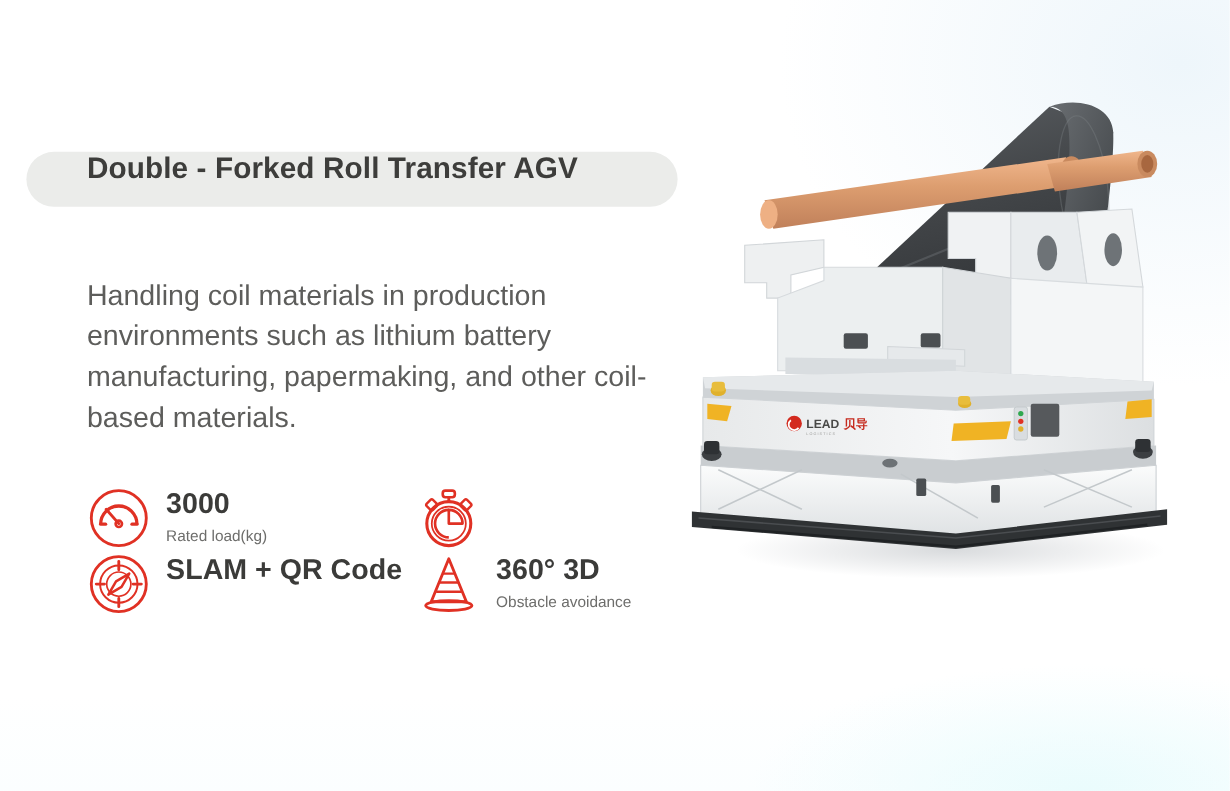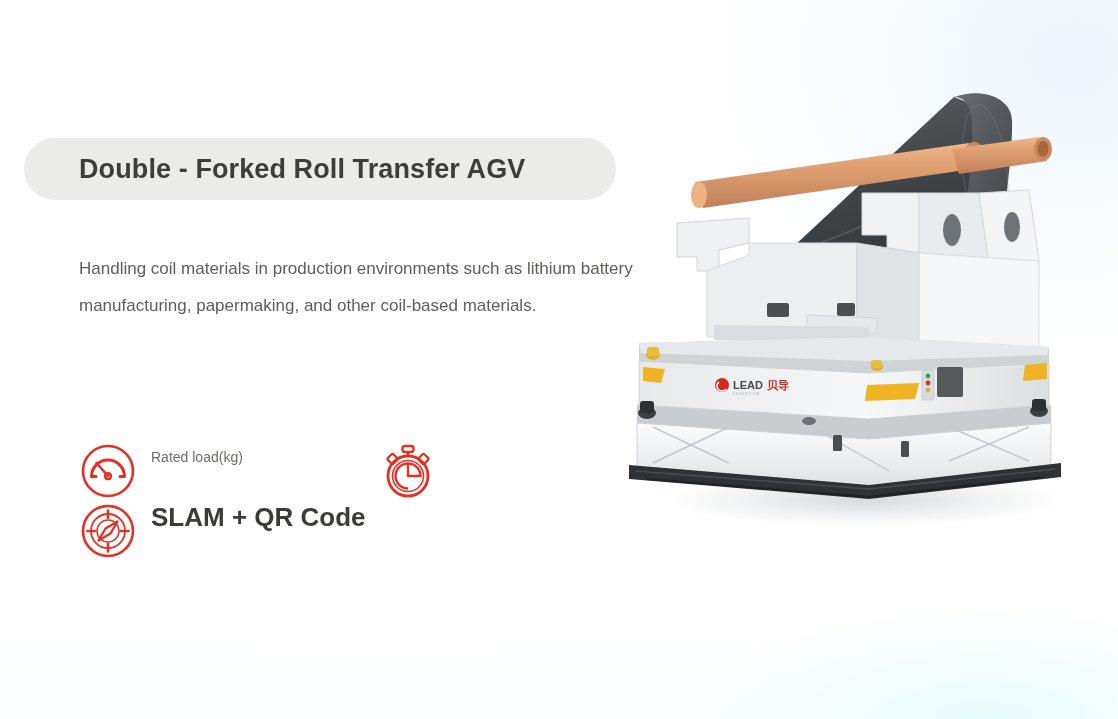--- a/index.html
+++ b/index.html
@@ -13,37 +13,37 @@
     position:absolute;inset:0;
     background:
       radial-gradient(ellipse 520px 420px at 96% 8%, #eef6fb 0%, rgba(238,246,251,0) 70%),
       radial-gradient(ellipse 420px 160px at 88% 100%, #eafcfd 0%, rgba(234,252,253,0) 72%),
       linear-gradient(180deg,#ffffff 0%,#ffffff 88%,#fbfeff 100%);
   }
 
   
   .title-pill{
     position:absolute;left:24px;top:138px;
-    width:592px;height:62px;
+    width:592px;height:50px;
     background:#ebecea;
     border-radius:31px;
-    display:flex;align-items:center;
+    display:flex;
   }
   .title-text{
     margin-left:55px;
     font-size:27px;font-weight:bold;
     color:#3d3d3b;letter-spacing:.1px;
     white-space:nowrap;
   }
 
   
   .desc{
     position:absolute;left:79px;top:250px;
     width:570px;
-    font-size:17px;line-height:37px;
+    font-size:26px;line-height:37px;
     color:#5d5d5b;
     font-weight:400;
   }
 
   
   .specs{
     position:absolute;left:79px;top:440px;
     width:600px;
   }
   .spec-row{display:flex;}
@@ -95,20 +95,21 @@
           <svg viewBox="0 0 58 58">
             <circle cx="29" cy="29" r="25" fill="none" stroke="#e03124" stroke-width="2.6"></circle>
             <path d="M12.5 34.5 A16.5 16.5 0 0 1 45.5 34.5" fill="none" stroke="#e03124" stroke-width="3"></path>
             <line x1="12.5" y1="34.5" x2="17" y2="34.5" stroke="#e03124" stroke-width="3" stroke-linecap="round"></line>
             <line x1="41" y1="34.5" x2="45.5" y2="34.5" stroke="#e03124" stroke-width="3" stroke-linecap="round"></line>
             <line x1="29" y1="34" x2="17.5" y2="21" stroke="#e03124" stroke-width="2.6" stroke-linecap="round"></line>
             <circle cx="29" cy="34.2" r="2.9" fill="none" stroke="#e03124" stroke-width="2.4"></circle>
           </svg>
         </div>
         <div class="spec-text">
+          <div class="spec-value">3000</div>
           <div class="spec-label">Rated load(kg)</div>
         </div>
       </div>
 
       <div class="spec col2">
         <div class="spec-icon">
           <svg viewBox="0 0 58 58">
             <rect x="23.5" y="4" width="11" height="6" rx="2.4" fill="none" stroke="#e03124" stroke-width="2.4"></rect>
             <line x1="29" y1="10" x2="29" y2="14" stroke="#e03124" stroke-width="2.6"></line>
             <rect x="9.5" y="13" width="8" height="8" rx="1.6" transform="rotate(-45 13.5 17)" fill="none" stroke="#e03124" stroke-width="2.2"></rect>
@@ -135,20 +136,35 @@
             <line x1="8.5" y1="29" x2="16" y2="29" stroke="#e03124" stroke-width="2.6" stroke-linecap="round"></line>
             <line x1="42" y1="29" x2="49.5" y2="29" stroke="#e03124" stroke-width="2.6" stroke-linecap="round"></line>
             <path d="M38.5 19.5 L31.5 31.5 L19.5 38.5 L26.5 26.5 Z" fill="none" stroke="#e03124" stroke-width="2.3" stroke-linejoin="round"></path>
           </svg>
         </div>
         <div class="spec-text">
           <div class="spec-value">SLAM + QR Code</div>
         </div>
       </div>
 
+      <div class="spec col2">
+        <div class="spec-icon">
+          <svg viewBox="0 0 58 58">
+            <path d="M29 6 L45 45 L13 45 Z" fill="none" stroke="#e03124" stroke-width="2.6" stroke-linejoin="round"></path>
+            <line x1="23.5" y1="19.5" x2="34.5" y2="19.5" stroke="#e03124" stroke-width="2.2"></line>
+            <line x1="20.5" y1="27.5" x2="37.5" y2="27.5" stroke="#e03124" stroke-width="2.2"></line>
+            <line x1="17.5" y1="36" x2="40.5" y2="36" stroke="#e03124" stroke-width="2.2"></line>
+            <ellipse cx="29" cy="48.5" rx="21" ry="4.5" fill="none" stroke="#e03124" stroke-width="2.6"></ellipse>
+          </svg>
+        </div>
+        <div class="spec-text">
+          <div class="spec-value">360° 3D</div>
+          <div class="spec-label">Obstacle avoidance</div>
+        </div>
+      </div>
     </div>
   </div>
 
   <div class="product">
     <svg viewBox="0 0 480 455">
       <defs>
         <linearGradient id="coilG" x1="0" y1="0" x2="0.3" y2="1">
           <stop offset="0%" stop-color="#5b5f63"></stop>
           <stop offset="45%" stop-color="#44474a"></stop>
           <stop offset="100%" stop-color="#303336"></stop>

